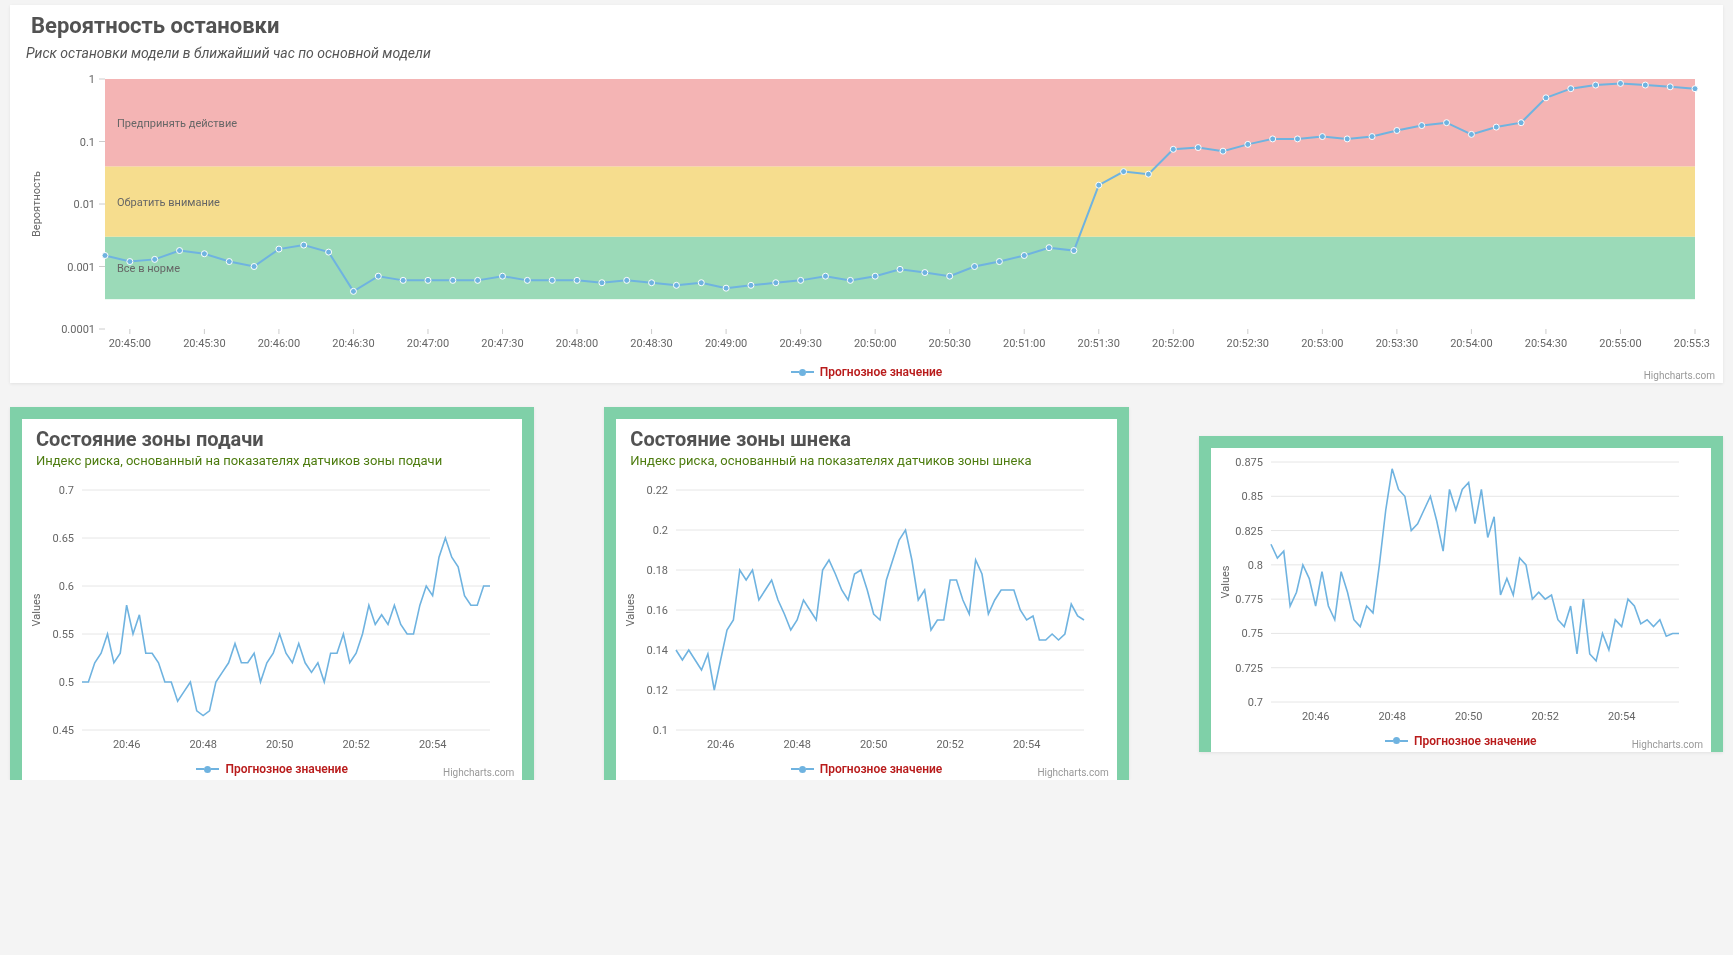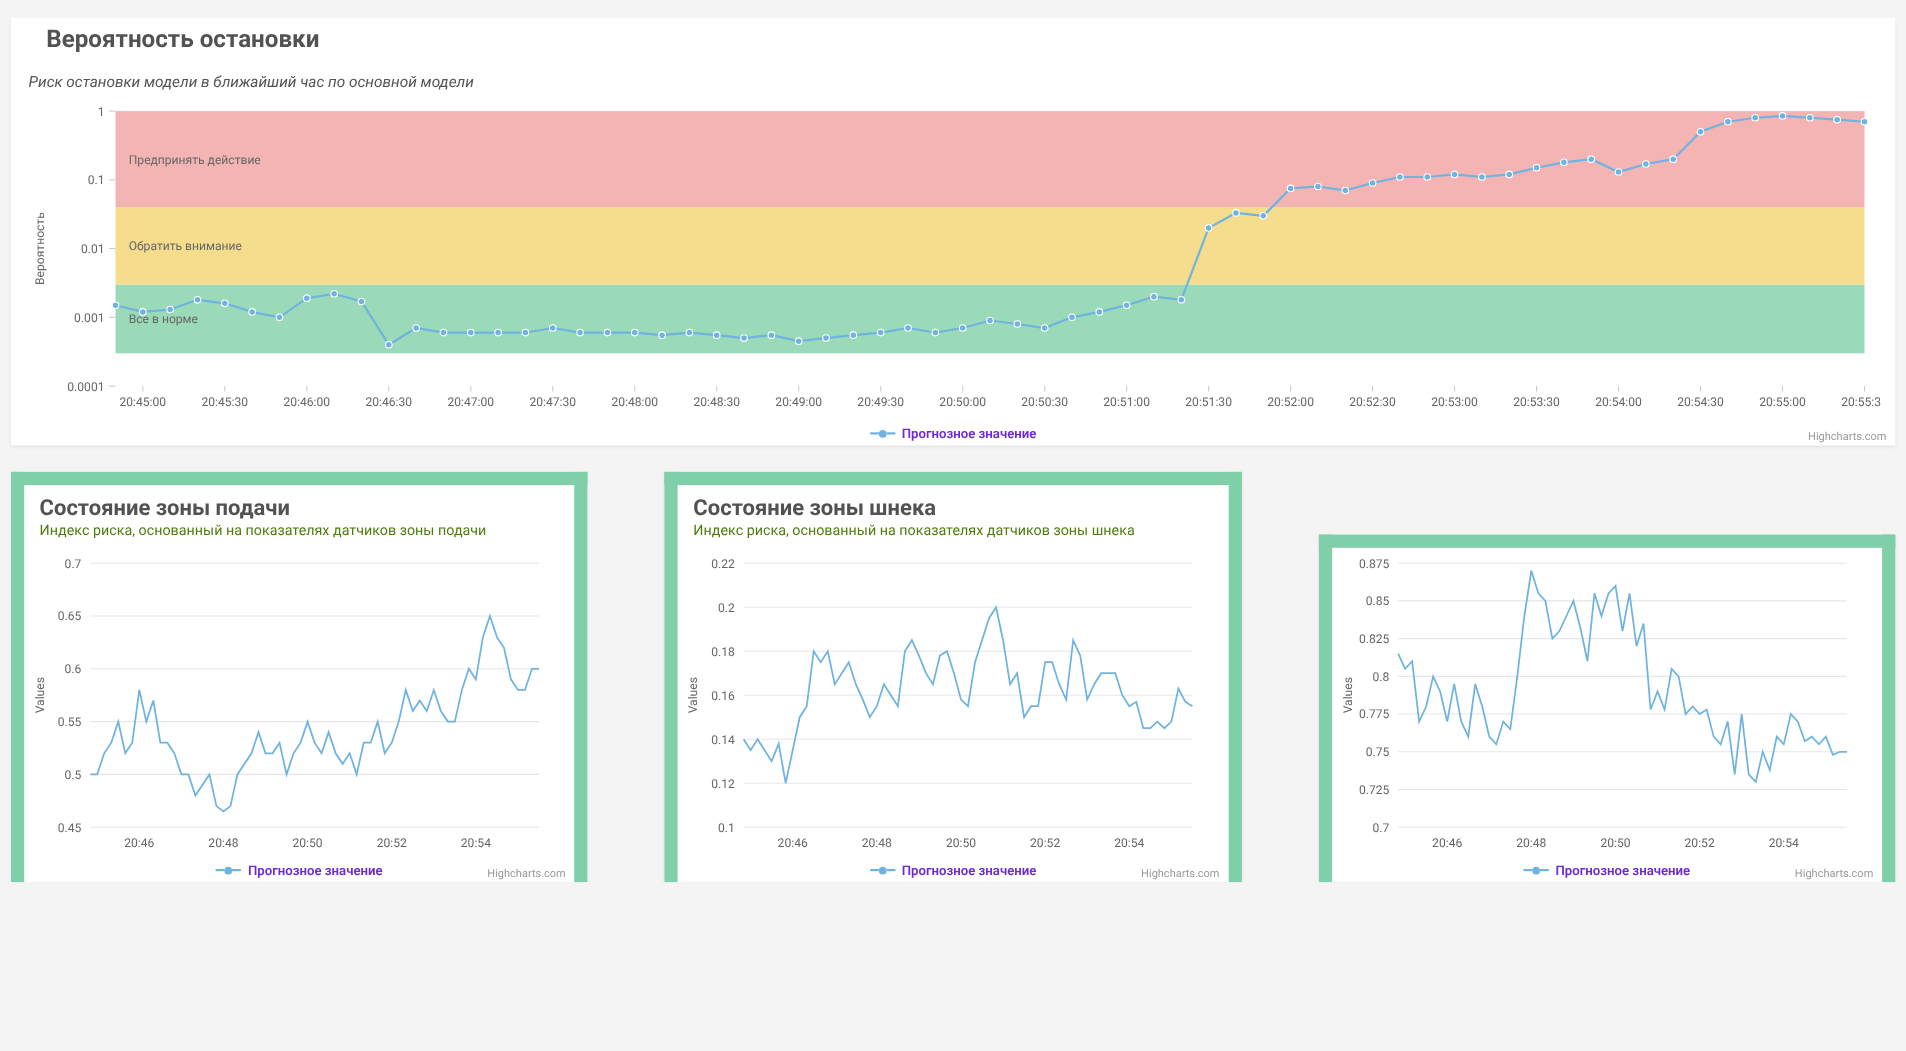--- a/index.html
+++ b/index.html
@@ -15,39 +15,39 @@
   }
   .panel {
     background: #fff;
     box-shadow: 0 1px 3px rgba(0,0,0,0.08);
     margin-bottom: 24px;
   }
   .panel-top {
     padding: 0;
   }
   .panel h2 {
-    margin: 16px;
+    margin: 5px;
     font-size: 22px;
     font-weight: 700;
     color: #525252;
     padding: 8px 16px 0 16px;
   }
   .panel .subtitle {
     font-size: 14px;
     color: #555;
     padding: 2px 16px 8px 16px;
     font-style: italic;
   }
   .chart-wrap {
     position: relative;
   }
   .legend-row {
     text-align: center;
     font-size: 12px;
-    color: #6d28d9;
+    color: #b91c1c;
     padding: 6px 0 4px 0;
     font-weight: 600;
     display: flex;
     justify-content: center;
     align-items: center;
     gap: 6px;
   }
   .legend-marker {
     display: inline-flex;
     align-items: center;
@@ -66,21 +66,21 @@
     position: absolute;
     right: 8px;
     bottom: 2px;
     font-size: 10px;
     color: #999;
     margin-left: 45px;
   }
   .row3 {
     display: flex;
     gap: 70px;
-    align-items: flex-end;
+    align-items: center;
   }
   .card {
     flex: 1 1 0;
     background: #fff;
     border-top: 12px solid #7fd0a8;
     border-left: 12px solid #7fd0a8;
     border-right: 12px solid #7fd0a8;
     box-shadow: 0 1px 3px rgba(0,0,0,0.08);
     padding: 0;
   }

